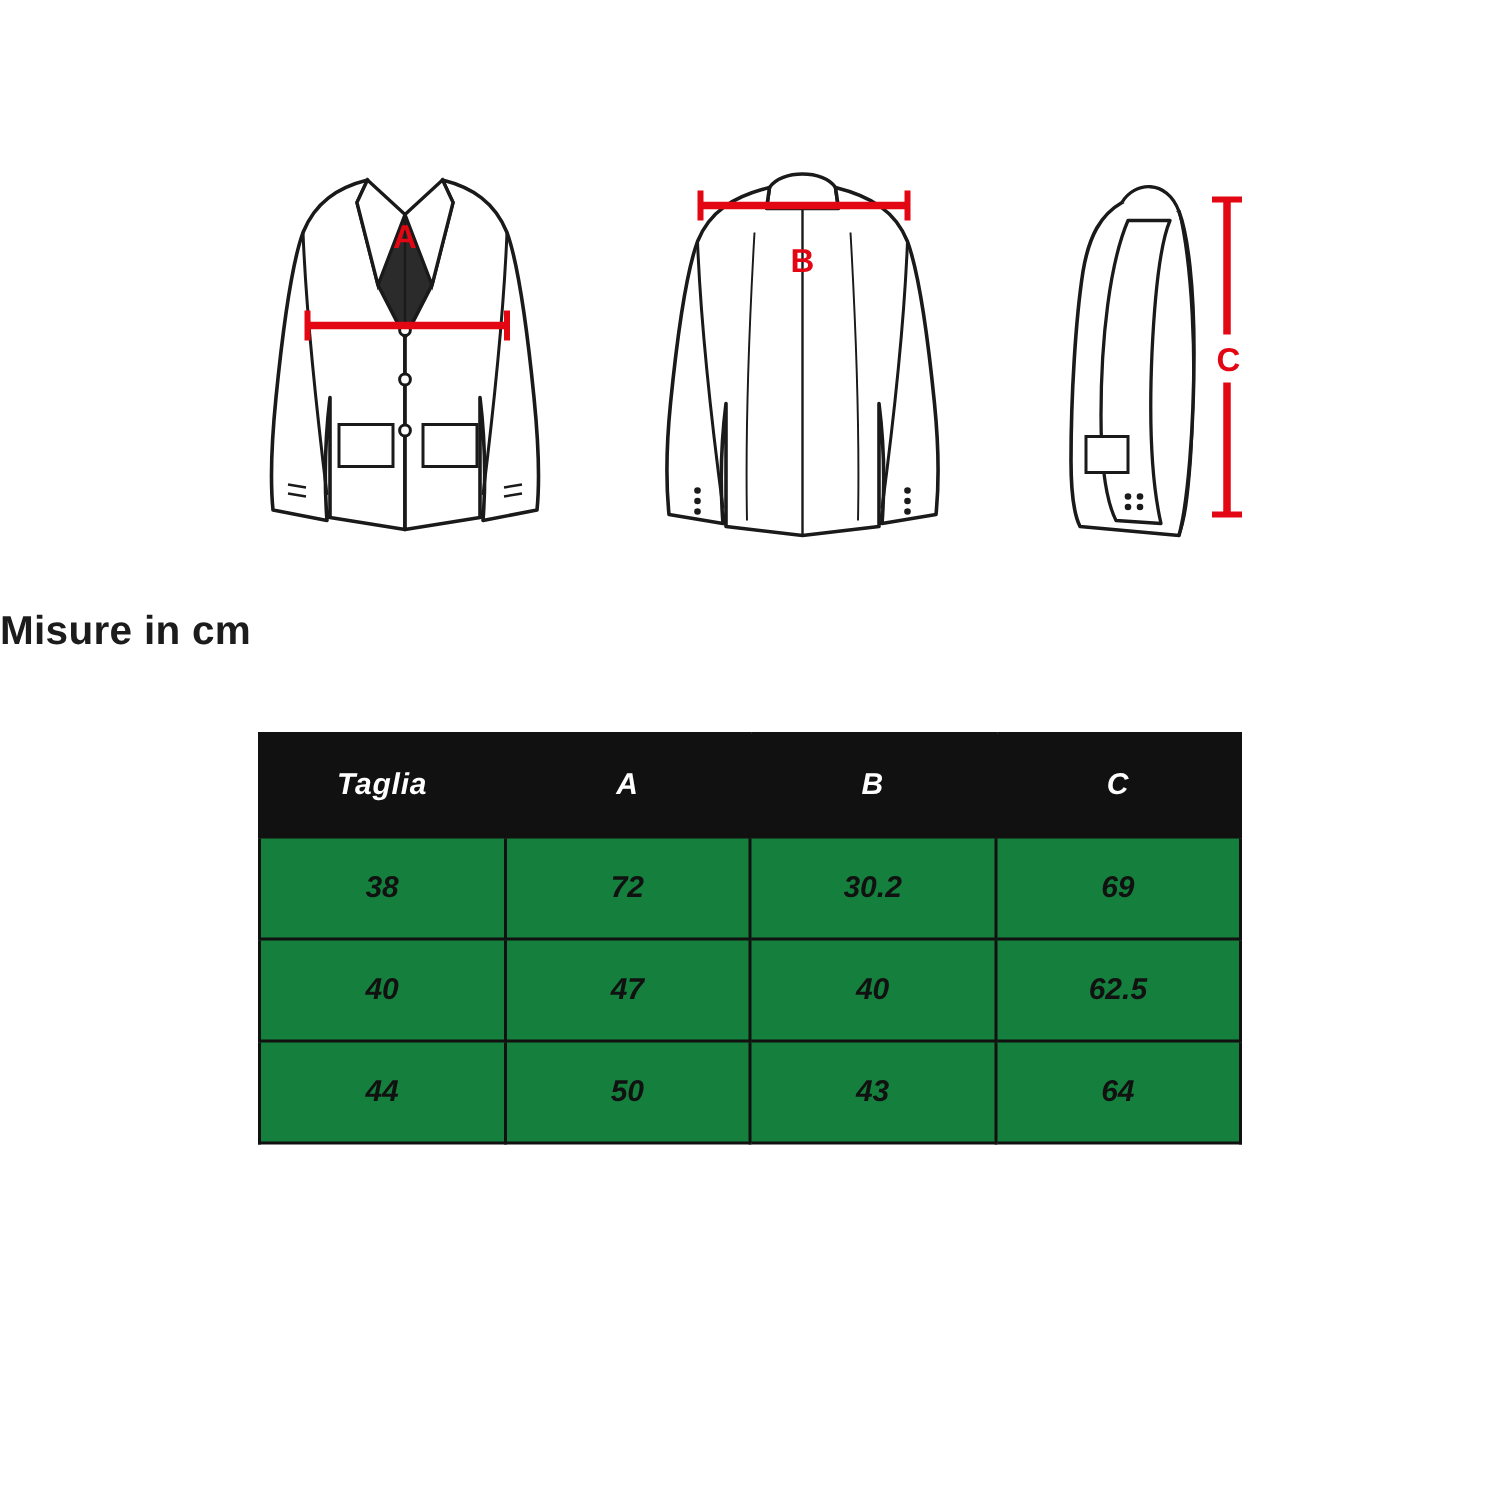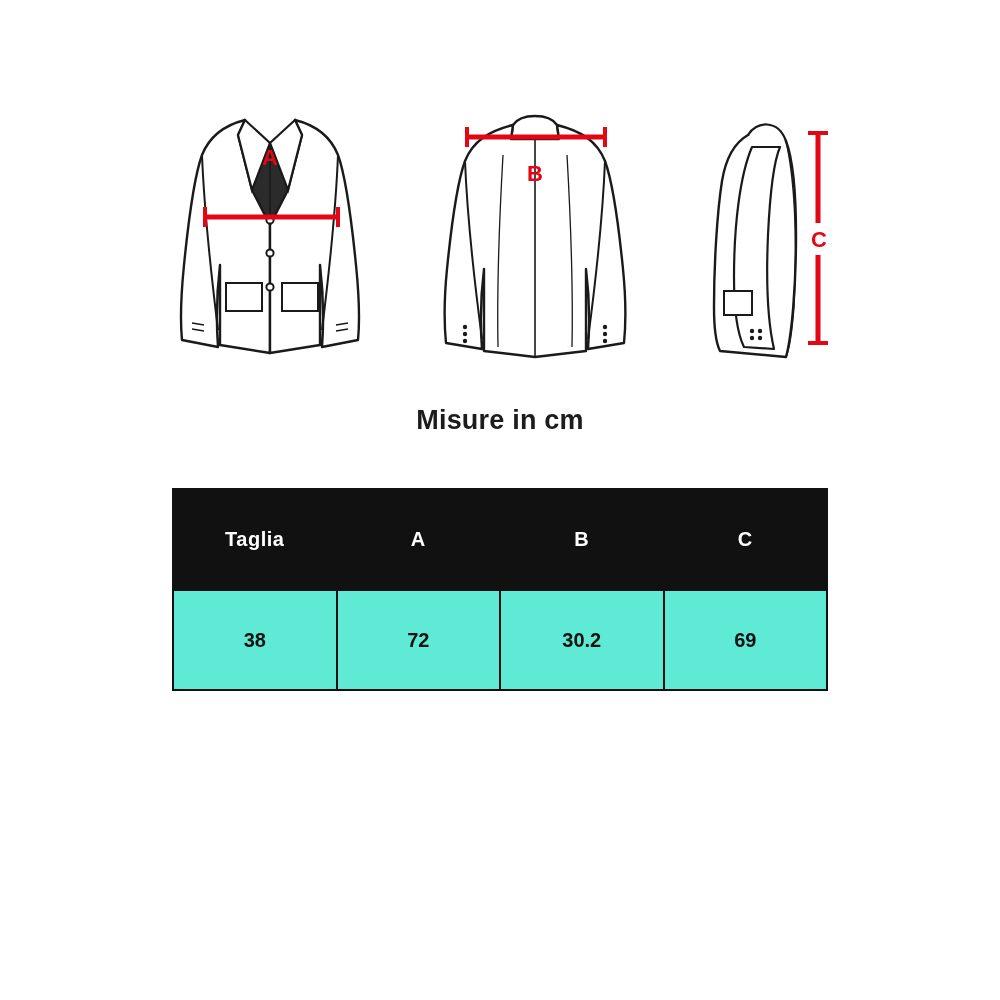--- a/index.html
+++ b/index.html
@@ -34,21 +34,20 @@
   }
   .fig-front { left: 170px; }
   .fig-back  { left: 435px; }
   .fig-side  { left: 690px; }
 
   .caption {
     position: absolute;
     top: 405px;
     left: 0;
     width: 1000px;
-    text-align: center;
     font-size: 27px;
     font-weight: bold;
     letter-spacing: 0.2px;
     color: #1c1c1c;
   }
 
   
   .table-wrap {
     position: absolute;
     top: 488px;
@@ -61,31 +60,32 @@
     table-layout: fixed;
   }
   table.sizes th,
   table.sizes td {
     border: 2px solid #111111;
     text-align: center;
     font-size: 20px;
     font-weight: bold;
     color: #111111;
     height: 66px;
-    padding: 16px;
+    padding: 0;
+    font-style: italic;
   }
   table.sizes thead th {
     background: #111111;
     color: #ffffff;
     height: 67px;
     font-size: 20px;
     letter-spacing: 0.5px;
   }
   table.sizes tbody td {
-    background: #5eead4;
+    background: #15803d;
   }
 </style>
 </head>
 <body>
 
 <div class="page">
 
   <div class="figures">
 
     <div class="figure fig-front">
@@ -190,17 +190,29 @@
           <th>C</th>
         </tr>
       </thead>
       <tbody>
         <tr>
           <td>38</td>
           <td>72</td>
           <td>30.2</td>
           <td>69</td>
         </tr>
+        <tr>
+          <td>40</td>
+          <td>47</td>
+          <td>40</td>
+          <td>62.5</td>
+        </tr>
+        <tr>
+          <td>44</td>
+          <td>50</td>
+          <td>43</td>
+          <td>64</td>
+        </tr>
       </tbody>
     </table>
   </div>
 
 </div>
 
 </body></html>

